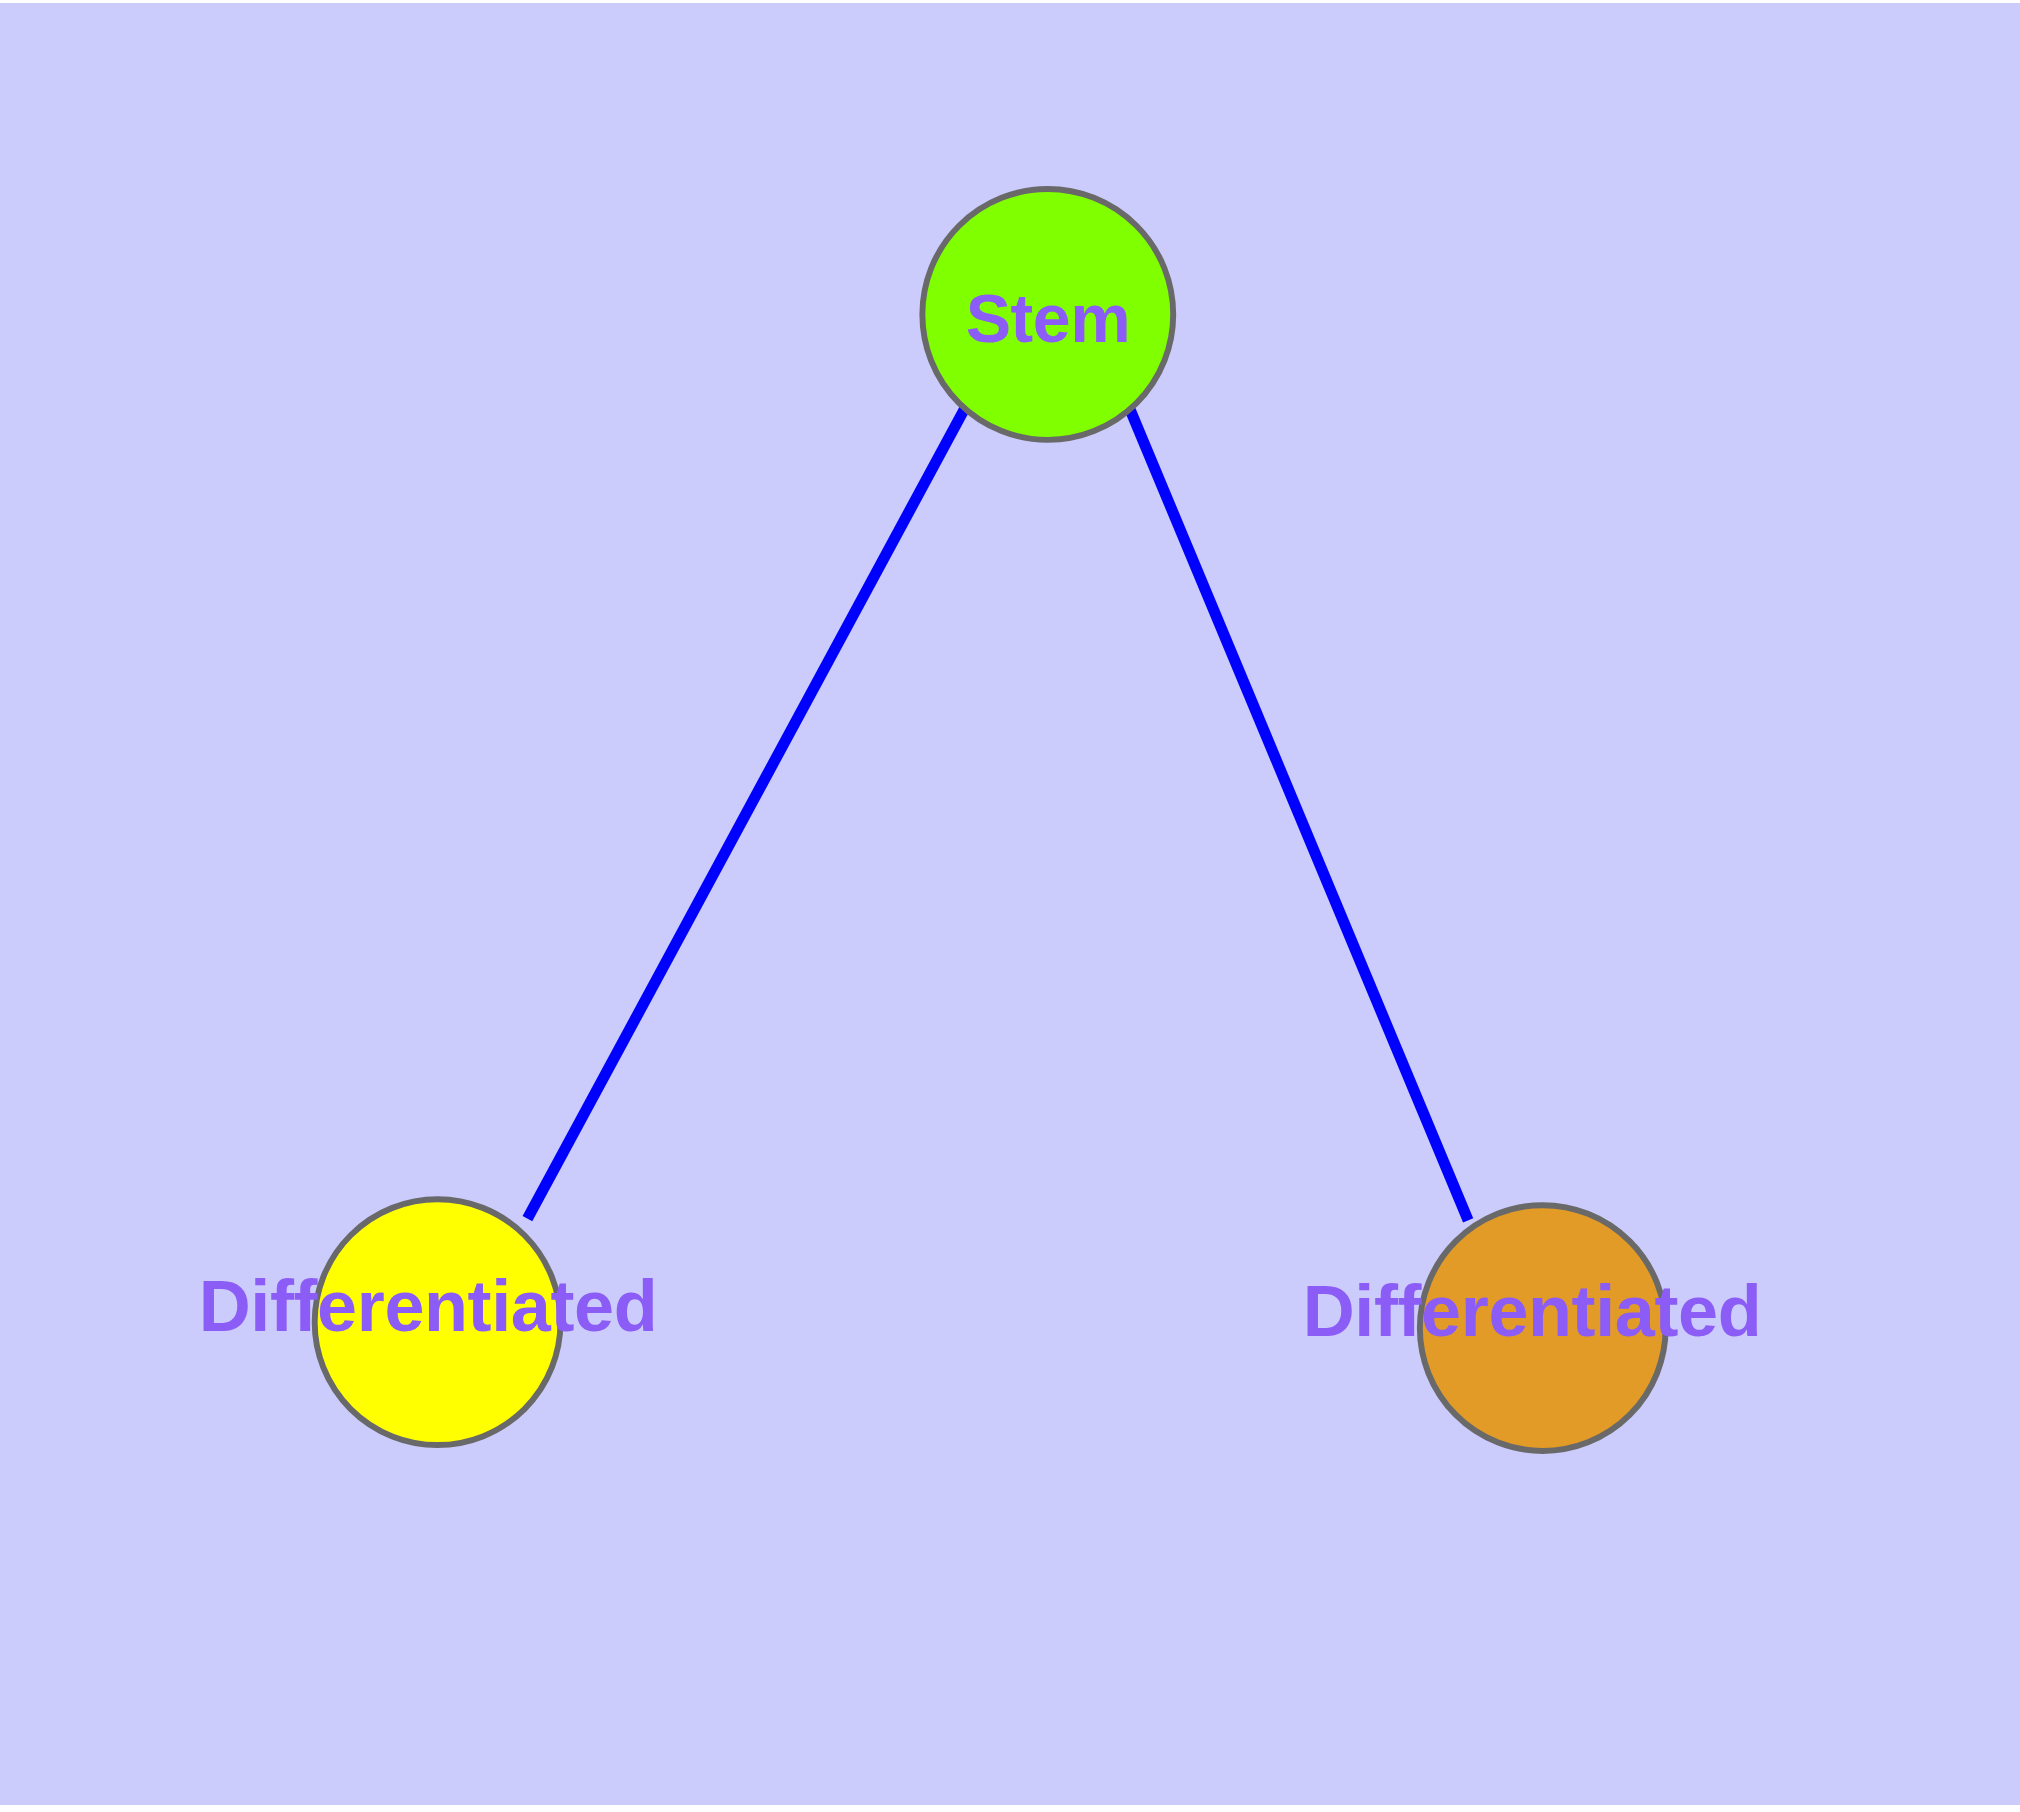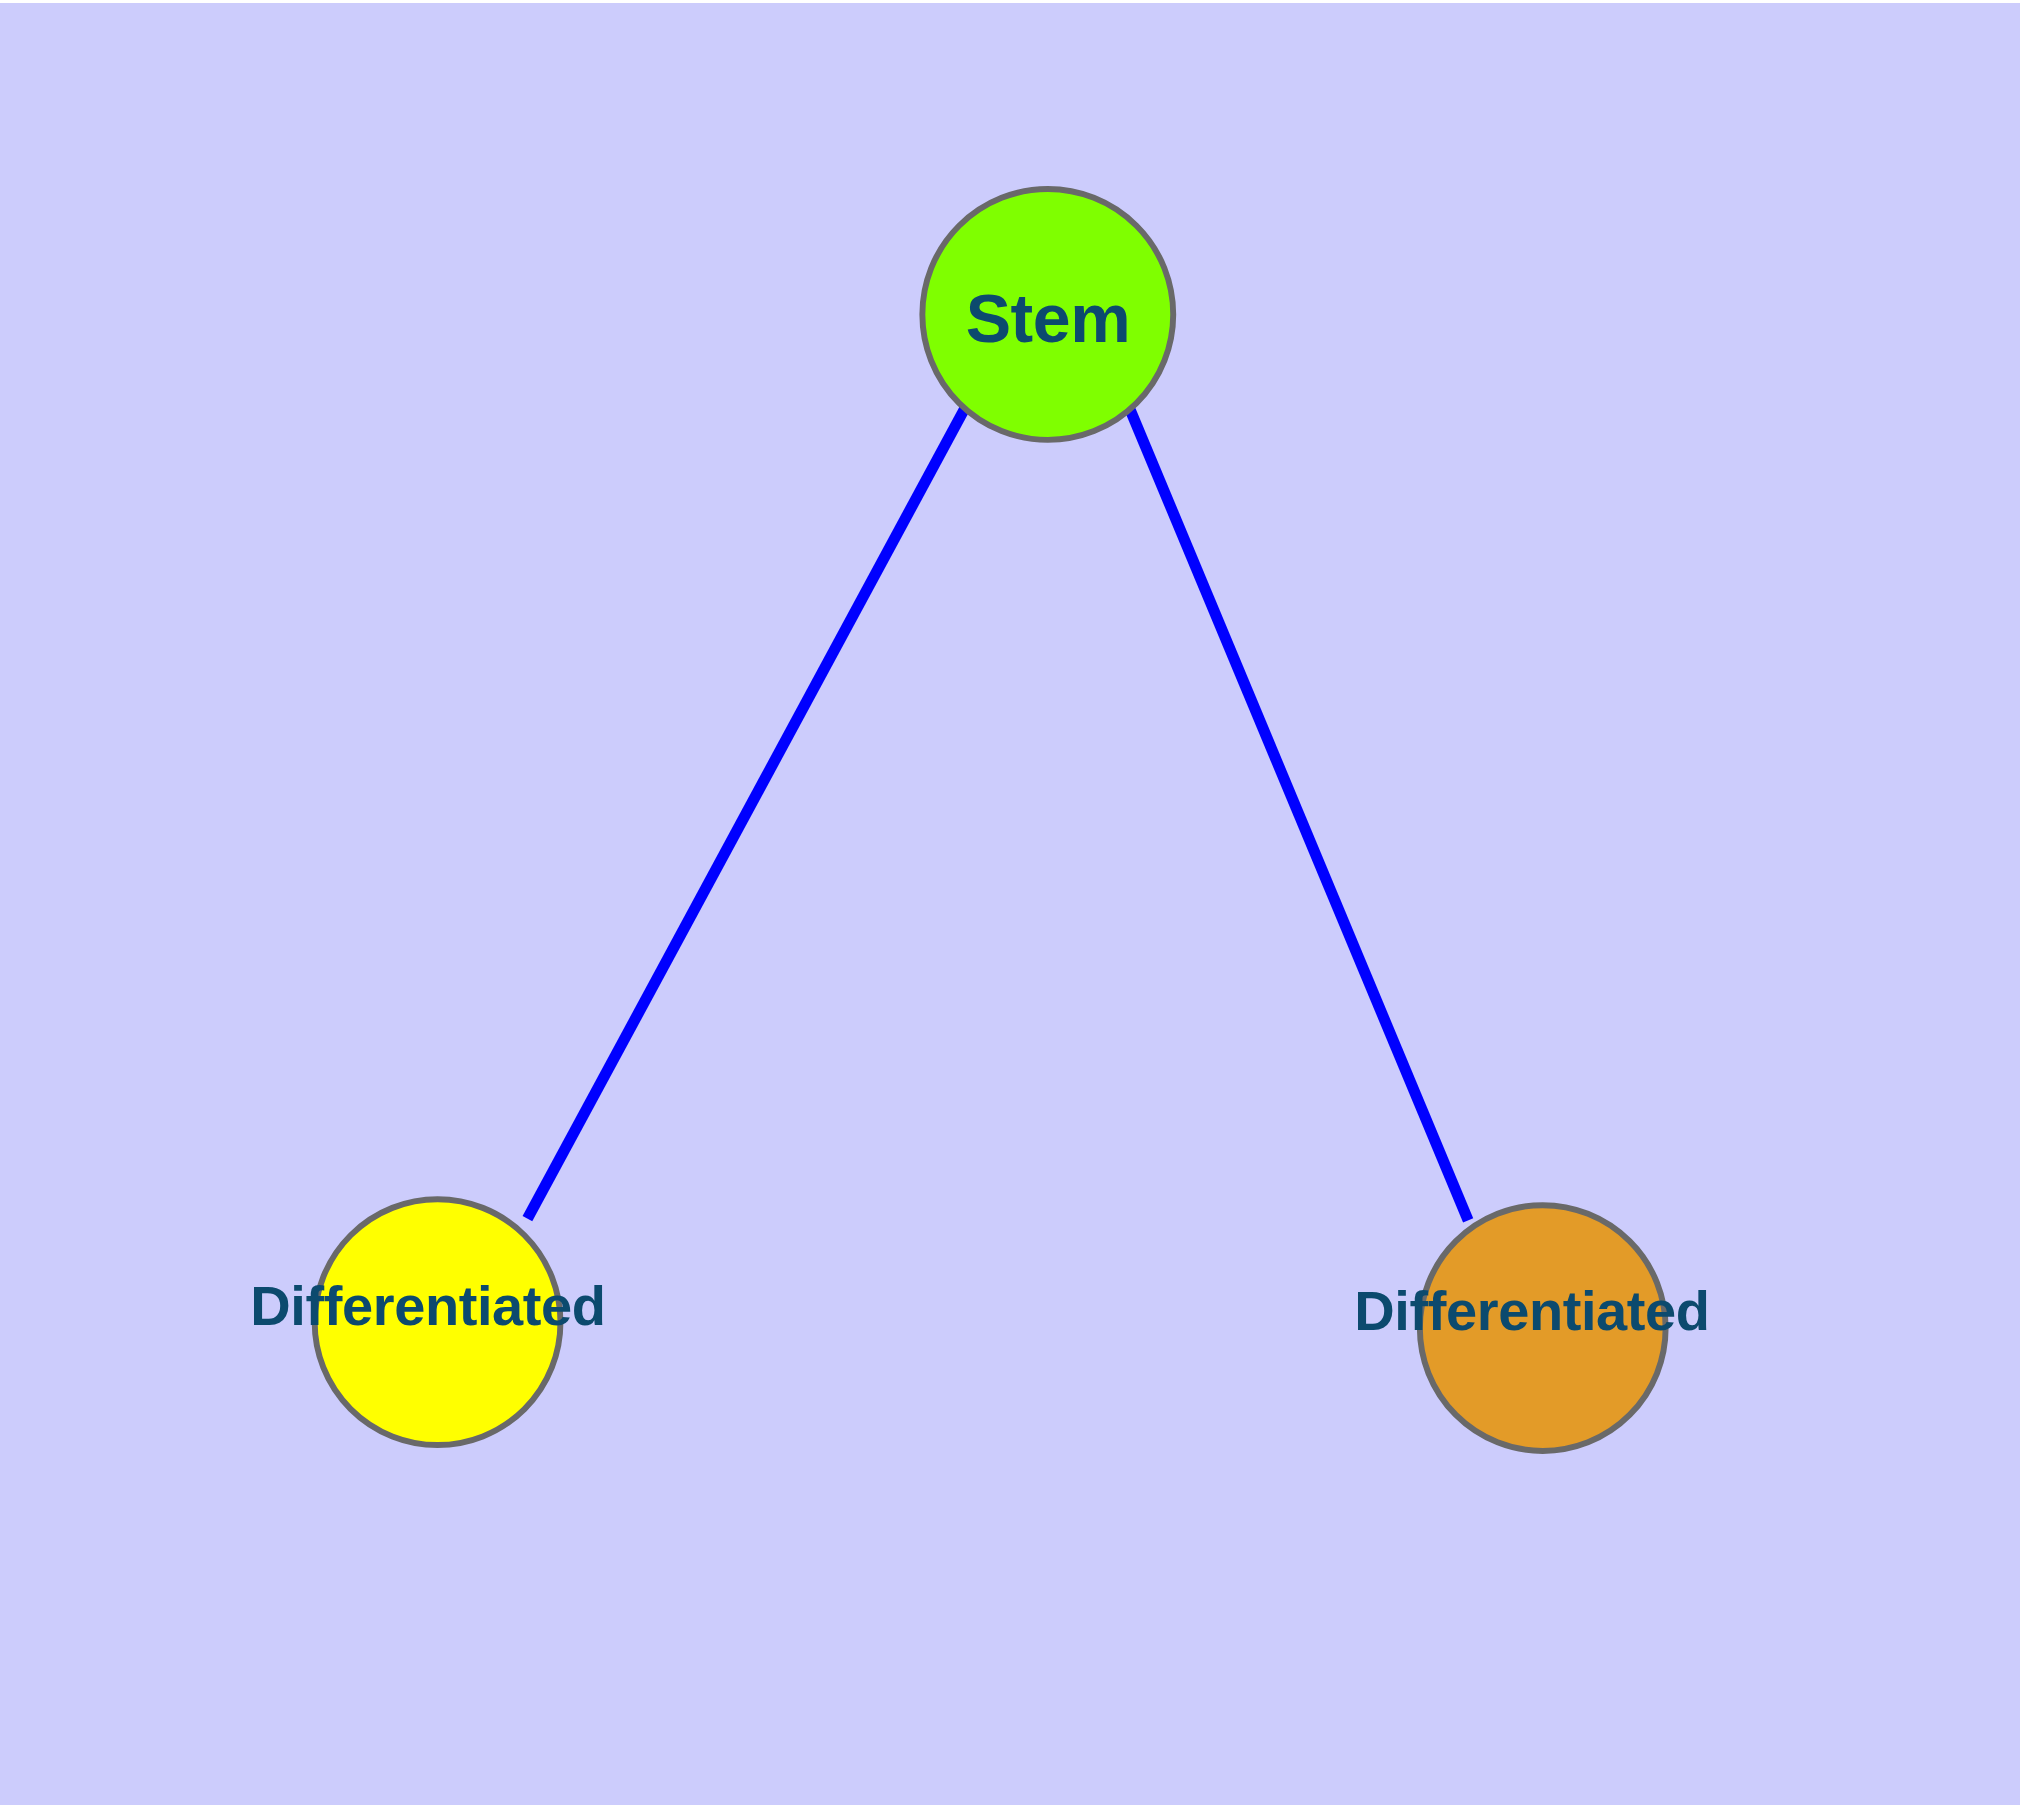--- a/index.html
+++ b/index.html
@@ -25,35 +25,35 @@
   }
   #graph-svg {
     position: absolute;
     left: 0;
     top: 0;
     width: 2021px;
     height: 1812px;
   }
   .node-label {
     position: absolute;
-    color: #0c4a6e;
+    color: #8b5cf6;
     font-weight: bold;
     font-family: "Liberation Sans", sans-serif;
     text-align: center;
     line-height: 1.12;
     white-space: pre;
     transform: translate(-50%, -50%);
     pointer-events: none;
     letter-spacing: -0.4px;
   }
   .label-stem {
     font-size: 68px;
   }
   .label-diff {
-    font-size: 56px;
+    font-size: 72px;
   }
 </style>
 </head>
 <body>
 
 <div id="canvas">
 
   <div id="plot-bg"></div>
 
   <svg id="graph-svg" viewBox="0 0 2384 2138">

